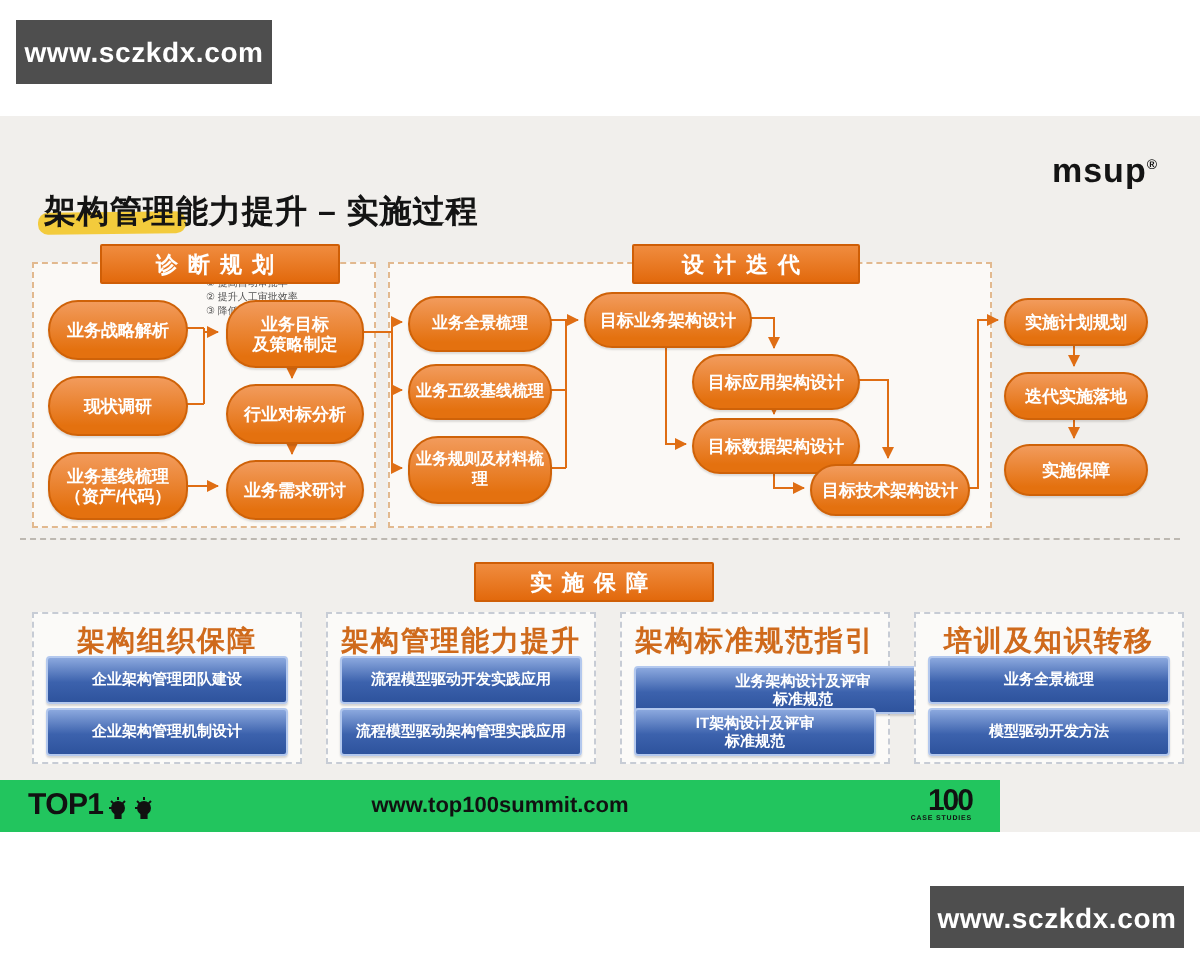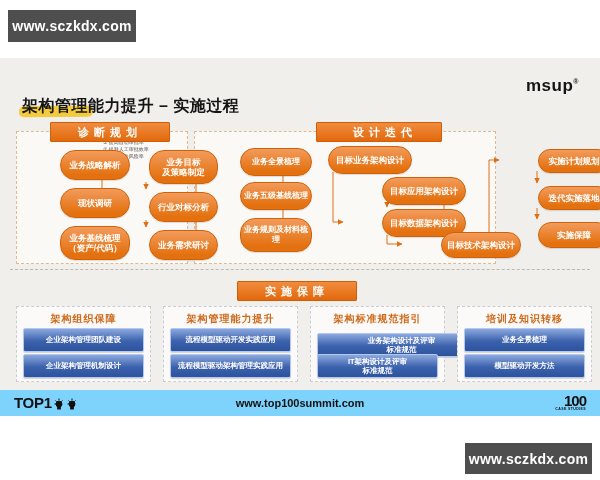--- a/index.html
+++ b/index.html
@@ -36,57 +36,56 @@
   .grp{border:1px dashed #c7ccd5;background:#fbfaf8;z-index:0;}
 
   
   .shead{
     background:linear-gradient(180deg,#f08c3f,#e2690c);
     border:1px solid #cf5e06;color:#fff;font-weight:bold;font-size:11px;
     display:flex;align-items:center;justify-content:center;letter-spacing:5px;
     z-index:3;border-radius:1px;
   }
   .shead-a{left:50px;top:122px;width:118px;height:18px;}
-  .shead-b{left:316px;top:122px;width:112px;height:18px;padding-left:12px;}
+  .shead-b{left:316px;top:122px;width:112px;height:18px;}
   .shead-g{left:237px;top:281px;width:118px;height:18px;}
 
   
   .obox{
     background:linear-gradient(180deg,#f29b5c 0%,#e4710f 85%);
     border:1px solid #cf6208;border-radius:15px;color:#fff;font-weight:bold;
     display:flex;align-items:center;justify-content:center;text-align:center;
     font-size:8.5px;line-height:1.2;white-space:pre-line;z-index:2;
     box-shadow:0 1px 1px rgba(0,0,0,.12);
-    margin-left:36px;
   }
   .bsz{font-size:8px;}
 
   
   .notes{left:103px;top:139px;width:78px;font-size:5px;color:#555;line-height:1.35;z-index:2;}
   .notes span{display:block;}
 
   
   .divider{left:10px;top:269px;width:580px;height:0;border-top:1px dashed #bdb8b1;z-index:1;}
 
   
   .gtitle{
     position:absolute;left:0;top:5px;width:100%;text-align:center;
-    color:#cf6a1c;font-weight:bold;font-size:10px;letter-spacing:1px;
+    color:#cf6a1c;font-weight:bold;font-size:14px;letter-spacing:1px;
   }
   .bitem{
     position:absolute;left:6px;width:119px;
     background:linear-gradient(180deg,#8ba8de 0%,#3c62ad 55%,#2e539d 100%);
     border:1px solid #b3c8ee;border-radius:2px;color:#fff;font-weight:bold;
     display:flex;align-items:center;justify-content:center;text-align:center;
     font-size:7.5px;line-height:1.25;white-space:pre-line;
     box-shadow:0 1px 1px rgba(0,0,0,.15);
   }
 
   
-  .ybar{left:0;top:390px;width:600px;height:26px;background:#7dd3fc;z-index:2;}
+  .ybar{left:0;top:390px;width:500px;height:26px;background:#22c55e;z-index:2;}
   .top1{position:absolute;left:14px;top:4px;font-size:15px;font-weight:bold;color:#111;letter-spacing:-.3px;display:flex;align-items:center;}
   .top1 svg{margin-left:1px;margin-top:2px;}
   .yurl{position:absolute;left:0;top:7px;width:100%;text-align:center;font-size:11px;font-weight:bold;color:#111;}
   .logo100{position:absolute;right:14px;top:3px;text-align:right;color:#111;line-height:1;}
   .logo100 .n{font-size:15px;font-weight:bold;letter-spacing:-1px;}
   .logo100 .s{font-size:3.5px;font-weight:bold;letter-spacing:.4px;}
 
   svg.wires{position:absolute;left:0;top:0;width:600px;height:480px;z-index:1;pointer-events:none;}
 </style>
 </head>

